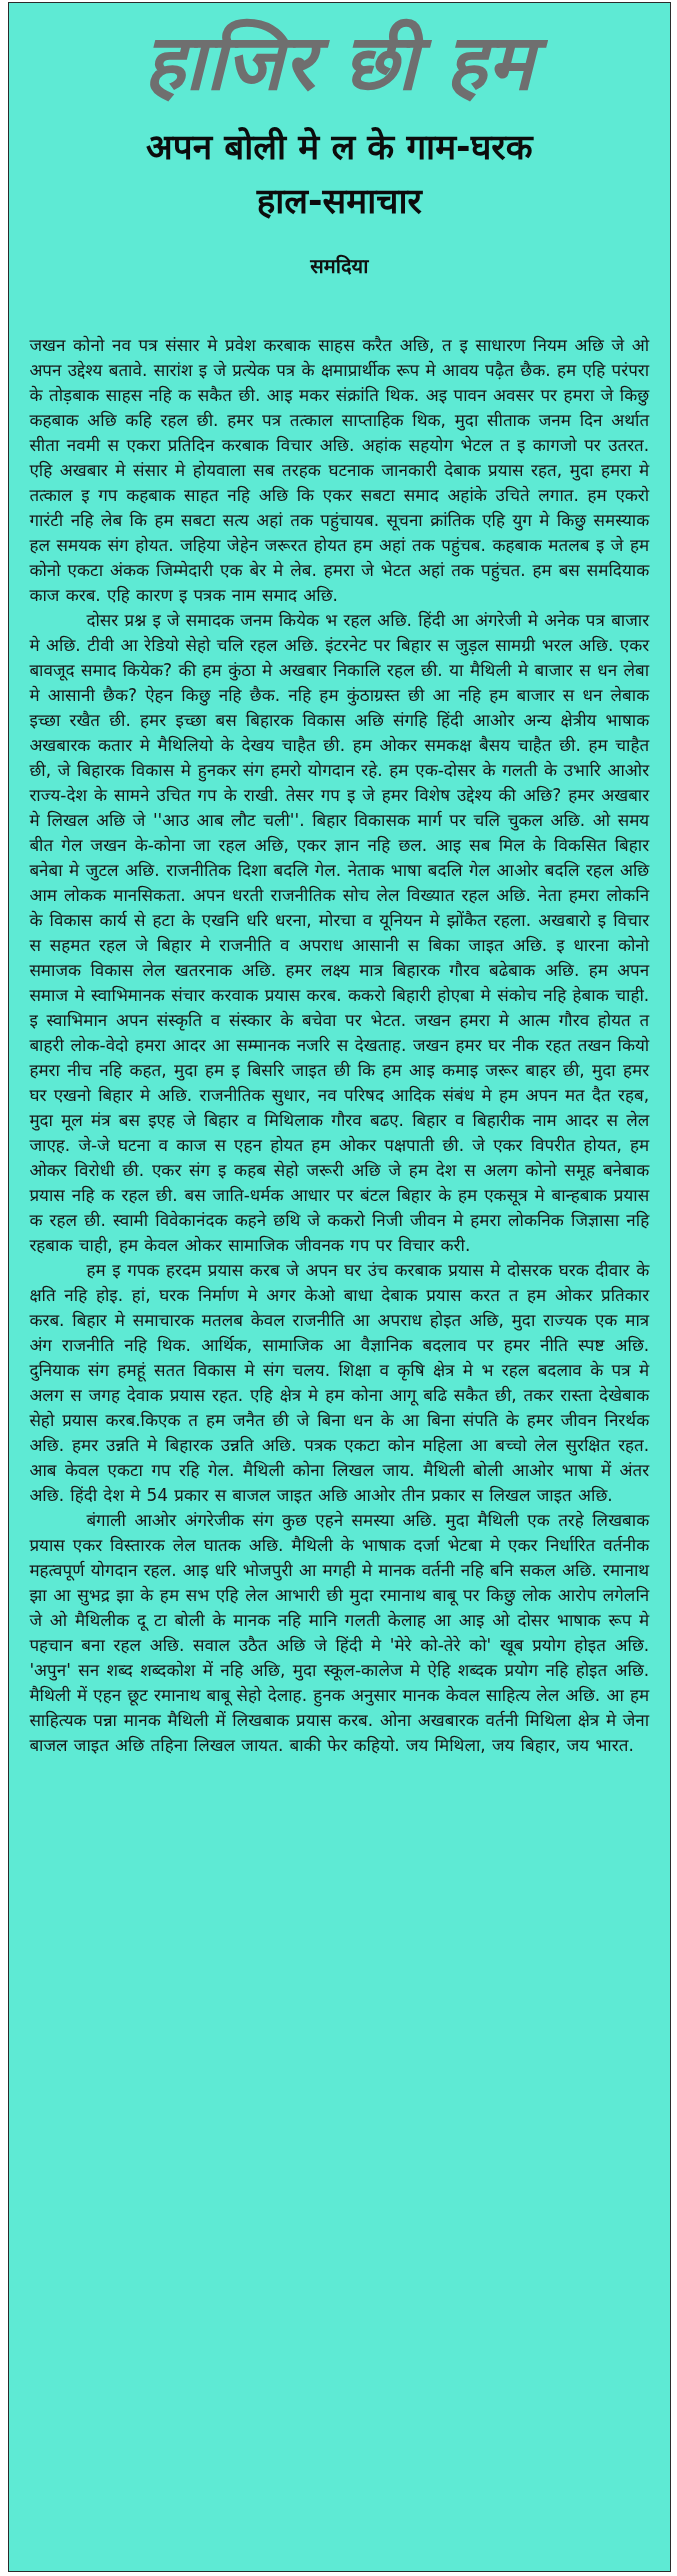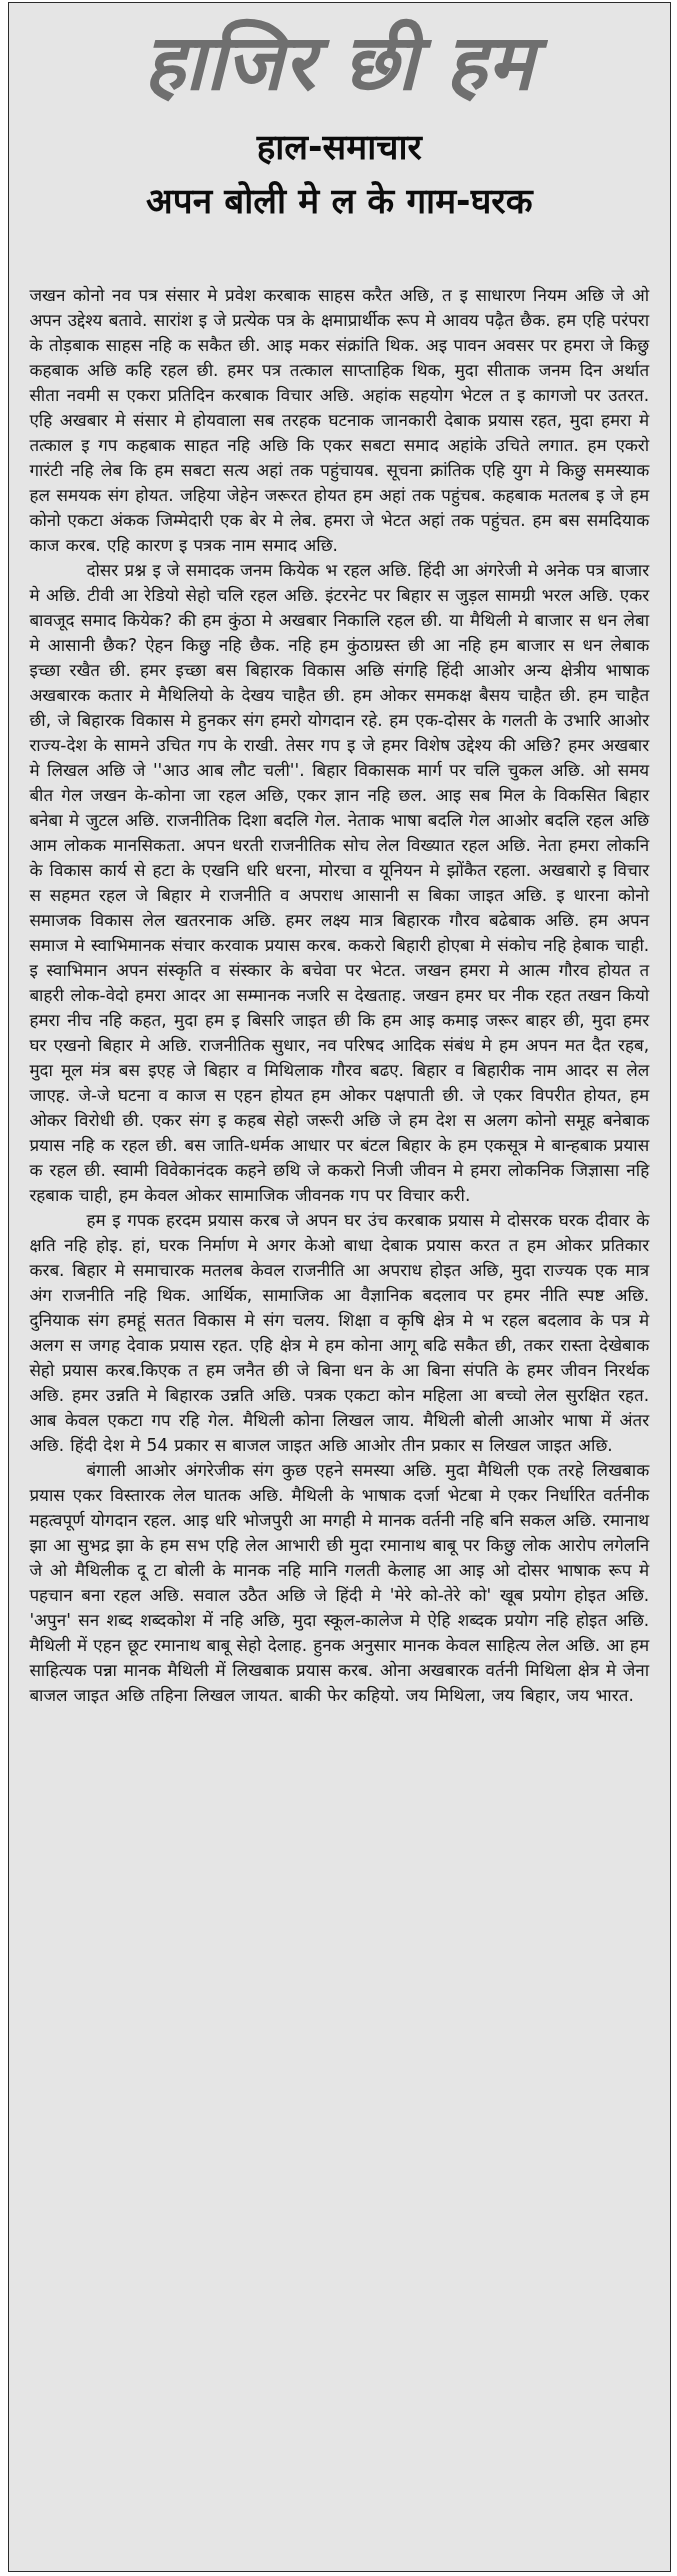--- a/index.html
+++ b/index.html
@@ -14,21 +14,21 @@
     font-family: "DejaVu Sans", sans-serif;
     overflow: hidden;
   }
   .page {
     position: absolute;
     top: 1.5px;
     left: 7.7px;
     right: 6.1px;
     bottom: 3.8px;
     border: 1.5px solid #2b2b2b;
-    background: #e5e5e5;
+    background: #5eead4;
     box-sizing: border-box;
     padding: 6.1px 20.7px 0 20.7px;
     overflow: hidden;
   }
   .masthead {
     margin: 10.7px 0 0 0;
     text-align: center;
     font-size: 77px;
     line-height: 1.15;
     font-weight: bold;
@@ -69,23 +69,24 @@
     text-indent: 0;
   }
 </style>
 </head>
 <body>
 
 <div class="page">
   <header>
     <h1 class="masthead">हाजिर छी हम</h1>
     <h2 class="headline">
+      <span class="hl-line">अपन बोली मे ल के गाम-घरक</span>
       <span class="hl-line">हाल-समाचार</span>
-      <span class="hl-line">अपन बोली मे ल के गाम-घरक</span>
     </h2>
+    <div class="byline">समदिया</div>
   </header>
 
   <article class="body-text">
       <p class="body-para">जखन कोनो नव पत्र संसार मे प्रवेश करबाक साहस करैत अछि, त इ साधारण नियम अछि जे ओ अपन उद्देश्य बतावे. सारांश इ जे प्रत्येक पत्र के क्षमाप्रार्थीक रूप मे आवय पढ़ैत छैक. हम एहि परंपरा के तोड़बाक साहस नहि क सकैत छी. आइ मकर संक्रांति थिक. अइ पावन अवसर पर हमरा जे किछु कहबाक अछि कहि रहल छी. हमर पत्र तत्काल साप्ताहिक थिक, मुदा सीताक जनम दिन अर्थात सीता नवमी स एकरा प्रतिदिन करबाक विचार अछि. अहांक सहयोग भेटल त इ कागजो पर उतरत. एहि अखबार मे संसार मे होयवाला सब तरहक घटनाक जानकारी देबाक प्रयास रहत, मुदा हमरा मे तत्काल इ गप कहबाक साहत नहि अछि कि एकर सबटा समाद अहांके उचिते लगात. हम एकरो गारंटी नहि लेब कि हम सबटा सत्य अहां तक पहुंचायब. सूचना क्रांतिक एहि युग मे किछु समस्याक हल समयक संग होयत. जहिया जेहेन जरूरत होयत हम अहां तक पहुंचब. कहबाक मतलब इ जे हम कोनो एकटा अंकक जिम्मेदारी एक बेर मे लेब. हमरा जे भेटत अहां तक पहुंचत. हम बस समदियाक काज करब. एहि कारण इ पत्रक नाम समाद अछि.</p>
       <p class="body-para">दोसर प्रश्न इ जे समादक जनम कियेक भ रहल अछि. हिंदी आ अंगरेजी मे अनेक पत्र बाजार मे अछि. टीवी आ रेडियो सेहो चलि रहल अछि. इंटरनेट पर बिहार स जुड़ल सामग्री भरल अछि. एकर बावजूद समाद कियेक? की हम कुंठा मे अखबार निकालि रहल छी. या मैथिली मे बाजार स धन लेबा मे आसानी छैक? ऐहन किछु नहि छैक. नहि हम कुंठाग्रस्त छी आ नहि हम बाजार स धन लेबाक इच्छा रखैत छी. हमर इच्छा बस बिहारक विकास अछि संगहि हिंदी आओर अन्य क्षेत्रीय भाषाक अखबारक कतार मे मैथिलियो के देखय चाहैत छी. हम ओकर समकक्ष बैसय चाहैत छी. हम चाहैत छी, जे बिहारक विकास मे हुनकर संग हमरो योगदान रहे. हम एक-दोसर के गलती के उभारि आओर राज्य-देश के सामने उचित गप के राखी. तेसर गप इ जे हमर विशेष उद्देश्य की अछि? हमर अखबार मे लिखल अछि जे ''आउ आब लौट चली''. बिहार विकासक मार्ग पर चलि चुकल अछि. ओ समय बीत गेल जखन के-कोना जा रहल अछि, एकर ज्ञान नहि छल. आइ सब मिल के विकसित बिहार बनेबा मे जुटल अछि. राजनीतिक दिशा बदलि गेल. नेताक भाषा बदलि गेल आओर बदलि रहल अछि आम लोकक मानसिकता. अपन धरती राजनीतिक सोच लेल विख्यात रहल अछि. नेता हमरा लोकनि के विकास कार्य से हटा के एखनि धरि धरना, मोरचा व यूनियन मे झोंकैत रहला. अखबारो इ विचार स सहमत रहल जे बिहार मे राजनीति व अपराध आसानी स बिका जाइत अछि. इ धारना कोनो समाजक विकास लेल खतरनाक अछि. हमर लक्ष्य मात्र बिहारक गौरव बढेबाक अछि. हम अपन समाज मे स्वाभिमानक संचार करवाक प्रयास करब. ककरो बिहारी होएबा मे संकोच नहि हेबाक चाही. इ स्वाभिमान अपन संस्कृति व संस्कार के बचेवा पर भेटत. जखन हमरा मे आत्म गौरव होयत त बाहरी लोक-वेदो हमरा आदर आ सम्मानक नजरि स देखताह. जखन हमर घर नीक रहत तखन कियो हमरा नीच नहि कहत, मुदा हम इ बिसरि जाइत छी कि हम आइ कमाइ जरूर बाहर छी, मुदा हमर घर एखनो बिहार मे अछि. राजनीतिक सुधार, नव परिषद आदिक संबंध मे हम अपन मत दैत रहब, मुदा मूल मंत्र बस इएह जे बिहार व मिथिलाक गौरव बढए. बिहार व बिहारीक नाम आदर स लेल जाएह. जे-जे घटना व काज स एहन होयत हम ओकर पक्षपाती छी. जे एकर विपरीत होयत, हम ओकर विरोधी छी. एकर संग इ कहब सेहो जरूरी अछि जे हम देश स अलग कोनो समूह बनेबाक प्रयास नहि क रहल छी. बस जाति-धर्मक आधार पर बंटल बिहार के हम एकसूत्र मे बान्हबाक प्रयास क रहल छी. स्वामी विवेकानंदक कहने छथि जे ककरो निजी जीवन मे हमरा लोकनिक जिज्ञासा नहि रहबाक चाही, हम केवल ओकर सामाजिक जीवनक गप पर विचार करी.</p>
       <p class="body-para">हम इ गपक हरदम प्रयास करब जे अपन घर उंच करबाक प्रयास मे दोसरक घरक दीवार के क्षति नहि होइ. हां, घरक निर्माण मे अगर केओ बाधा देबाक प्रयास करत त हम ओकर प्रतिकार करब. बिहार मे समाचारक मतलब केवल राजनीति आ अपराध होइत अछि, मुदा राज्यक एक मात्र अंग राजनीति नहि थिक. आर्थिक, सामाजिक आ वैज्ञानिक बदलाव पर हमर नीति स्पष्ट अछि. दुनियाक संग हमहूं सतत विकास मे संग चलय. शिक्षा व कृषि क्षेत्र मे भ रहल बदलाव के पत्र मे अलग स जगह देवाक प्रयास रहत. एहि क्षेत्र मे हम कोना आगू बढि सकैत छी, तकर रास्ता देखेबाक सेहो प्रयास करब.किएक त हम जनैत छी जे बिना धन के आ बिना संपति के हमर जीवन निरर्थक अछि. हमर उन्नति मे बिहारक उन्नति अछि. पत्रक एकटा कोन महिला आ बच्चो लेल सुरक्षित रहत. आब केवल एकटा गप रहि गेल. मैथिली कोना लिखल जाय. मैथिली बोली आओर भाषा में अंतर अछि. हिंदी देश मे 54 प्रकार स बाजल जाइत अछि आओर तीन प्रकार स लिखल जाइत अछि.</p>
       <p class="body-para">बंगाली आओर अंगरेजीक संग कुछ एहने समस्या अछि. मुदा मैथिली एक तरहे लिखबाक प्रयास एकर विस्तारक लेल घातक अछि. मैथिली के भाषाक दर्जा भेटबा मे एकर निर्धारित वर्तनीक महत्वपूर्ण योगदान रहल. आइ धरि भोजपुरी आ मगही मे मानक वर्तनी नहि बनि सकल अछि. रमानाथ झा आ सुभद्र झा के हम सभ एहि लेल आभारी छी मुदा रमानाथ बाबू पर किछु लोक आरोप लगेलनि जे ओ मैथिलीक दू टा बोली के मानक नहि मानि गलती केलाह आ आइ ओ दोसर भाषाक रूप मे पहचान बना रहल अछि. सवाल उठैत अछि जे हिंदी मे 'मेरे को-तेरे को' खूब प्रयोग होइत अछि. 'अपुन' सन शब्द शब्दकोश में नहि अछि, मुदा स्कूल-कालेज मे ऐहि शब्दक प्रयोग नहि होइत अछि. मैथिली में एहन छूट रमानाथ बाबू सेहो देलाह. हुनक अनुसार मानक केवल साहित्य लेल अछि. आ हम साहित्यक पन्ना मानक मैथिली में लिखबाक प्रयास करब. ओना अखबारक वर्तनी मिथिला क्षेत्र मे जेना बाजल जाइत अछि तहिना लिखल जायत. बाकी फेर कहियो. जय मिथिला, जय बिहार, जय भारत.</p>
     </article>
 </div>
 

